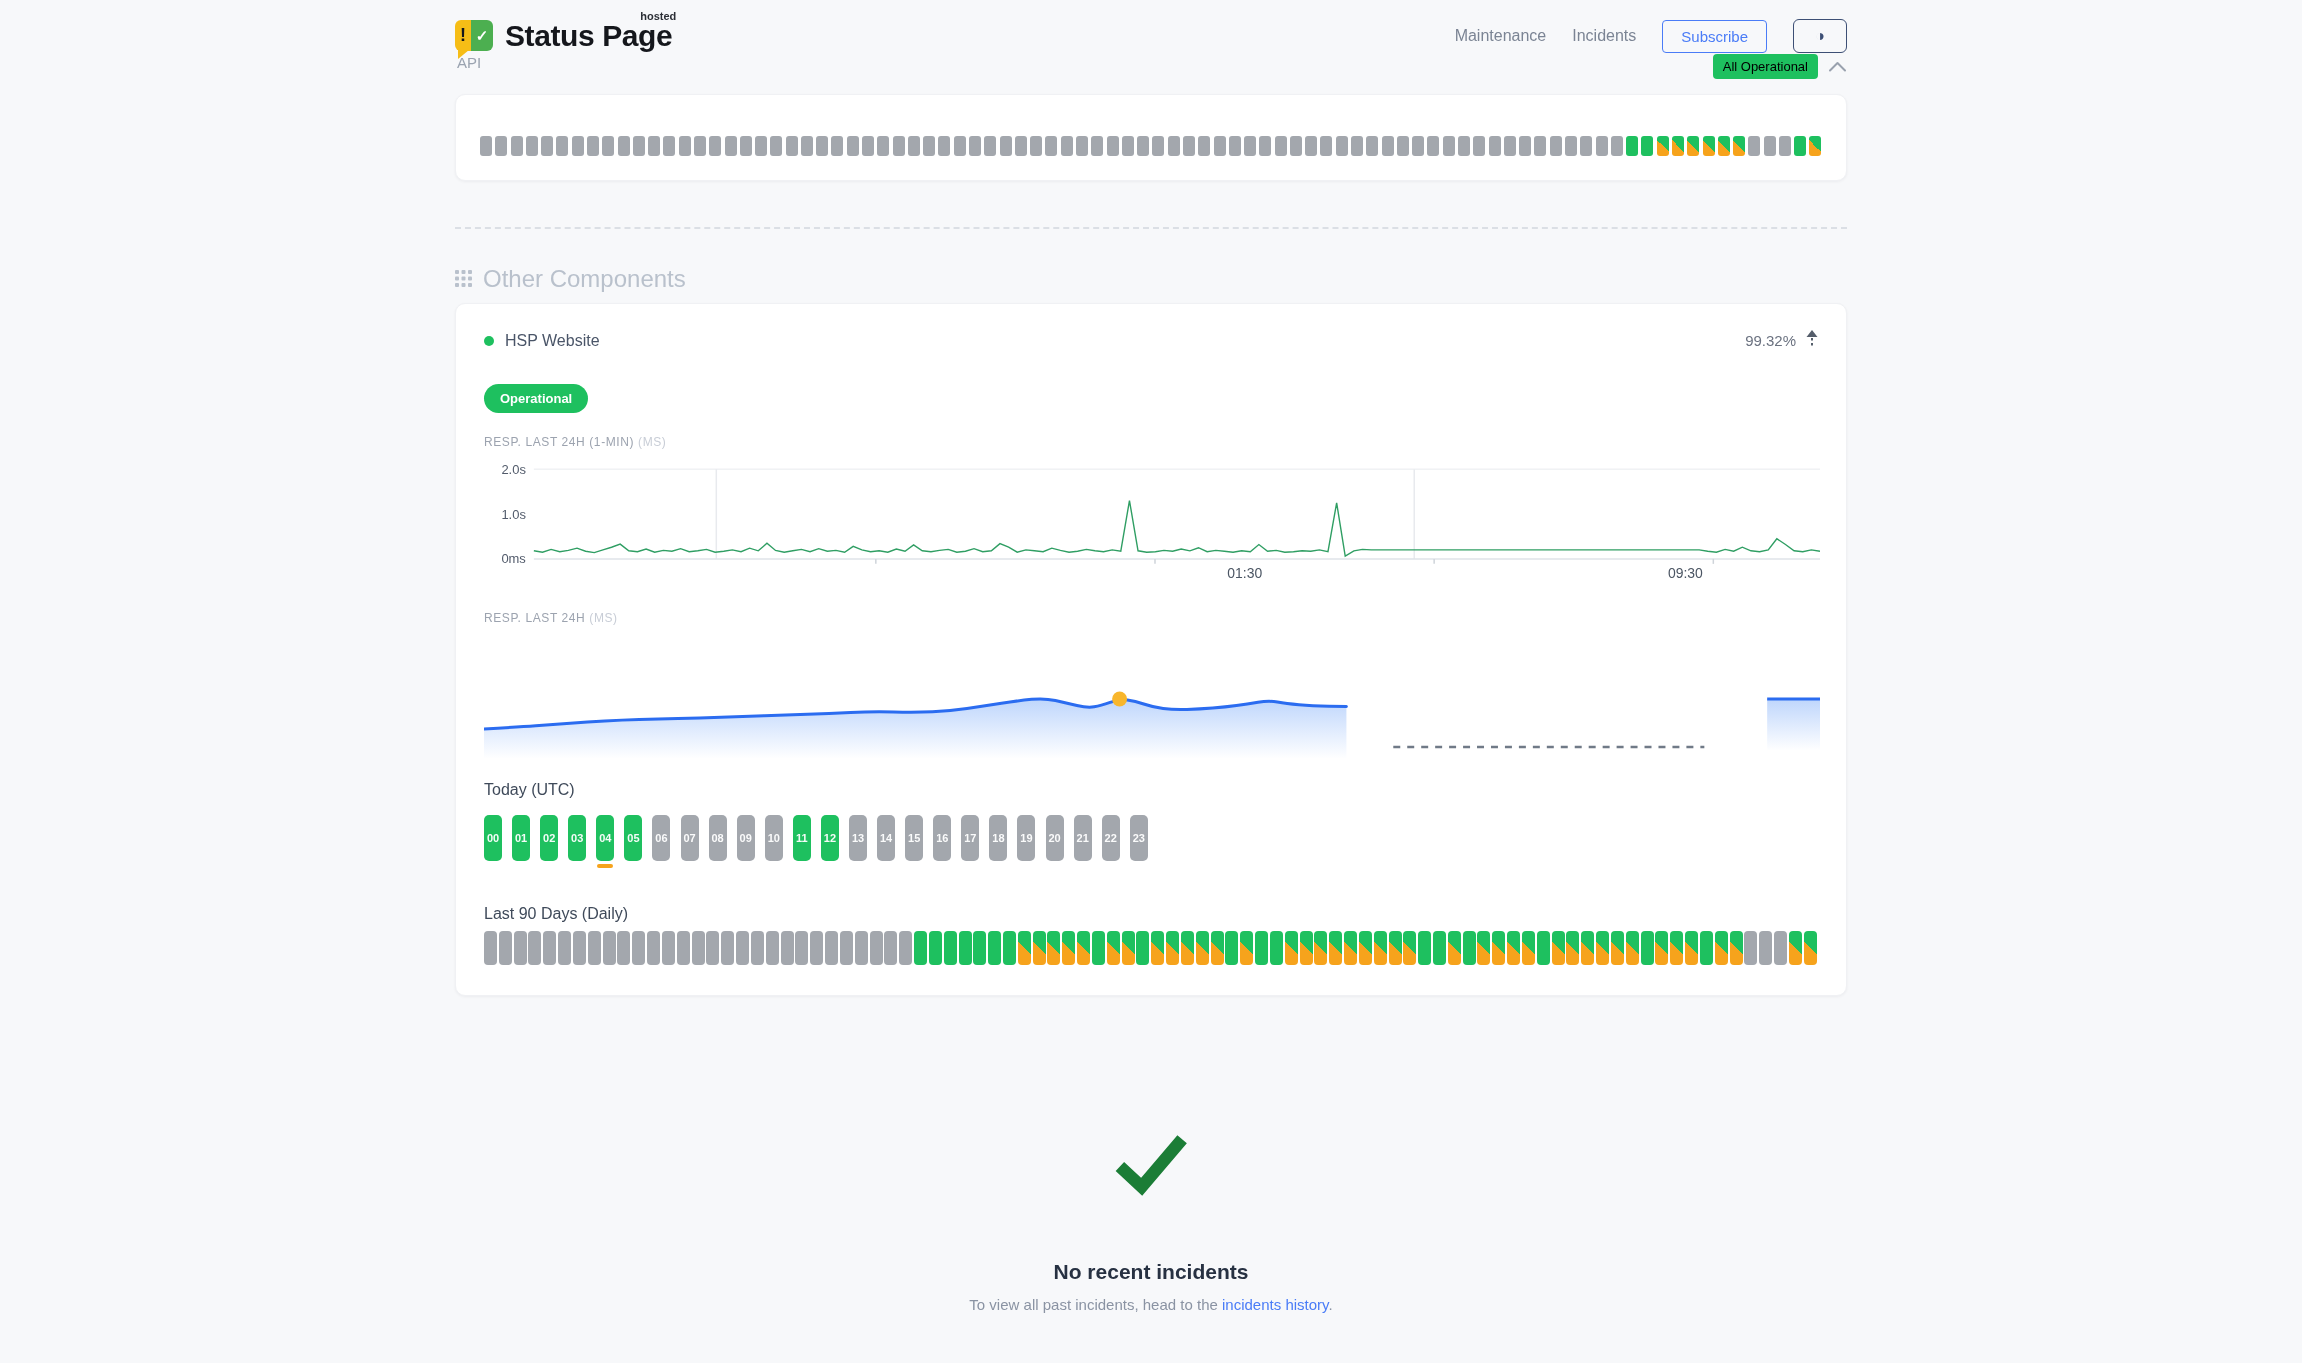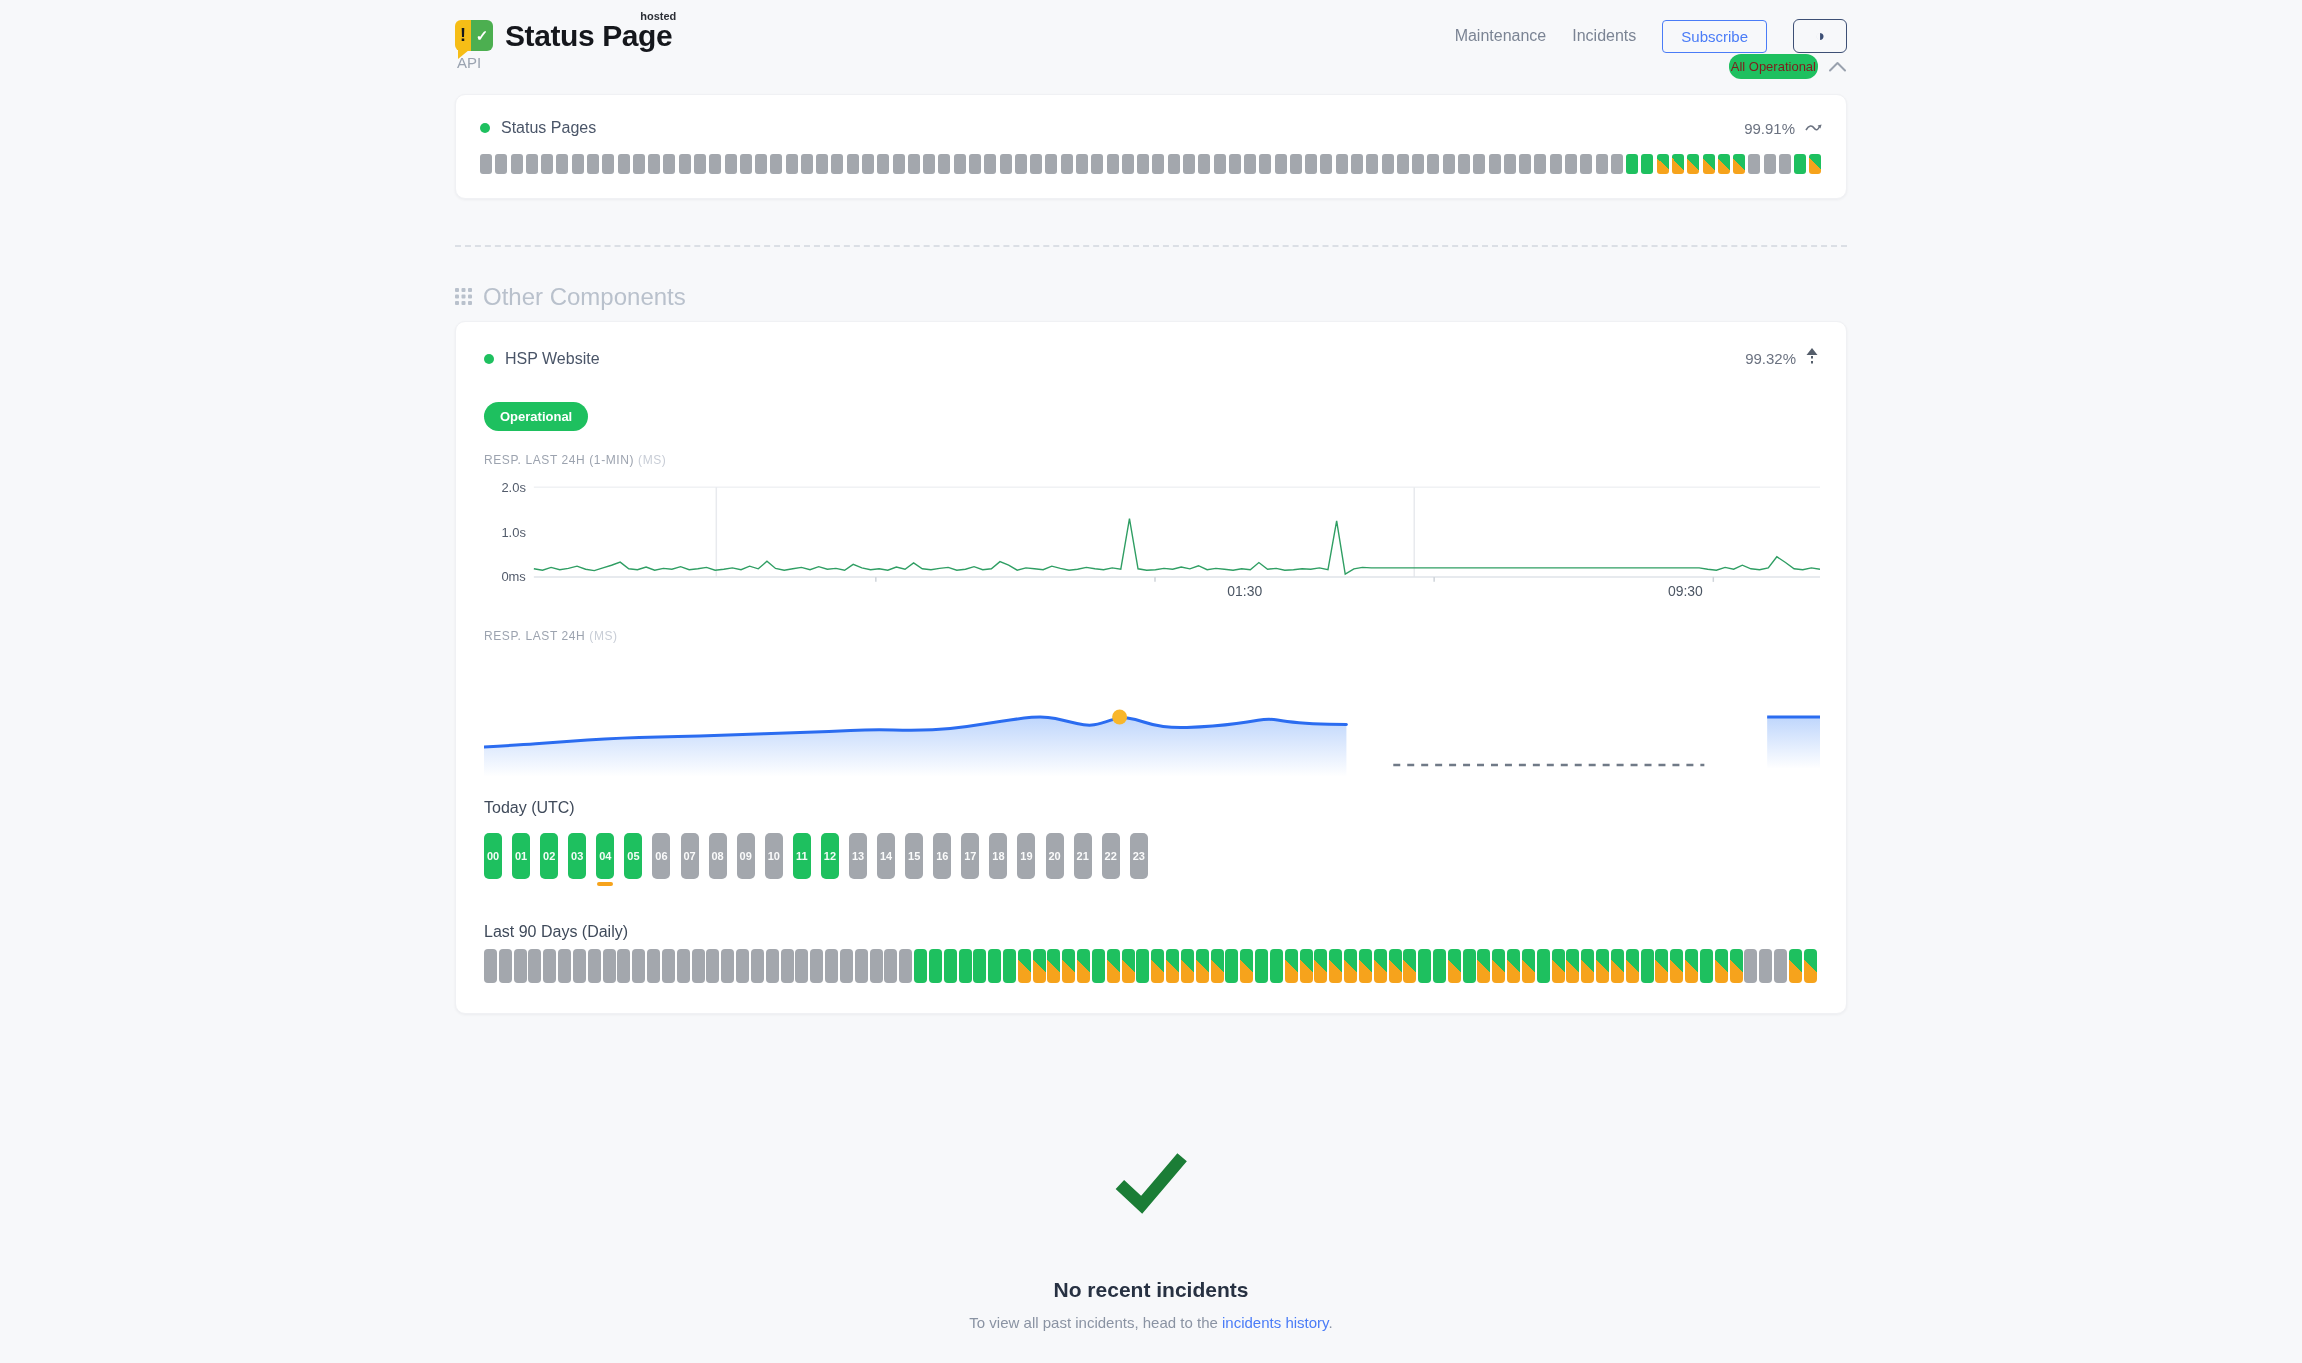--- a/index.html
+++ b/index.html
@@ -24,21 +24,21 @@
   .logo-sup { position: absolute; top: -9px; right: -4px; font-size: 11px; font-weight: 600; color: #2c2f36; }
   nav { display: flex; align-items: center; gap: 26px; }
   nav a { color: #7b8494; font-size: 16px; text-decoration: none; cursor: pointer; }
   .btn-subscribe { background: transparent; border: 1.5px solid var(--link, #4a7cf7); color: var(--link, #4a7cf7); font-family: inherit; font-size: 15px; padding: 7px 18px; border-radius: 4px; cursor: pointer; }
   .btn-toggle { background: transparent; border: 1.5px solid #3d4f75; border-radius: 6px; width: 54px; height: 34px; cursor: pointer; color: #3d4f75; font-size: 16px; line-height: 1; }
 
   
   .section-head { display: flex; justify-content: space-between; align-items: flex-start; margin-top: -4px; height: 30px; }
   .section-label { color: #9aa3b0; font-size: 15px; padding-left: 2px; }
   .status-right { display: flex; align-items: center; gap: 10px; }
-  .badge-overall { background: var(--green, #1ec05f); color: #7f1d1d; font-size: 13px; padding: 5px 2px; border-radius: 12px; }
+  .badge-overall { background: var(--green, #1ec05f); color: #000000; font-size: 13px; padding: 5px 10px; border-radius: 4px; }
   .chev { cursor: pointer; display: inline-flex; }
 
   
   .card { background: #fff; border: 1px solid #f0f1f4; border-radius: 10px; box-shadow: 0 1px 3px rgba(16,24,40,0.05); padding: 24px; margin-top: 10px; }
   .comp-row { display: flex; justify-content: space-between; align-items: center; }
   .comp-left { display: flex; align-items: center; font-size: 16px; color: #4a5568; font-weight: 500; }
   .dot { width: 10px; height: 10px; border-radius: 50%; background: var(--green, #1ec05f); margin-right: 11px; }
   .comp-right { display: flex; align-items: center; gap: 10px; color: #6b7280; font-size: 15px; }
 
   .bars { display: flex; justify-content: space-between; margin-top: 17px; }
@@ -112,35 +112,20 @@
       <span class="badge-overall">All Operational</span>
       <span class="chev">
         <svg width="19" height="13" viewBox="0 0 19 13">
             <polyline points="2,10.5 9.5,3 17,10.5" fill="none" stroke="#99a1ae" stroke-width="2" stroke-linecap="round" stroke-linejoin="round"></polyline>
           </svg>
       </span>
     </div>
   </div>
 
   <div class="card">
-    <div class="comp-row">
-      <div class="comp-left">
-        <span class="dot"></span>
-        <span>Status Pages</span>
-      </div>
-      <div class="comp-right">
-        <span>99.91%</span>
-        <span>
-          <svg width="17" height="13" viewBox="0 0 17 13">
-              <path d="M1 9 C4 4, 7 4, 9 7 S 13 9, 14.5 5.5" fill="none" stroke="#6b7280" stroke-width="1.6"></path>
-              <polygon points="16.6,3.6 12.6,4.4 15.4,7.4" fill="#6b7280"></polygon>
-            </svg>
-        </span>
-      </div>
-    </div>
     <div class="bars">
         <div class="bar bx"></div>
         <div class="bar bx"></div>
         <div class="bar bx"></div>
         <div class="bar bx"></div>
         <div class="bar bx"></div>
         <div class="bar bx"></div>
         <div class="bar bx"></div>
         <div class="bar bx"></div>
         <div class="bar bx"></div>

